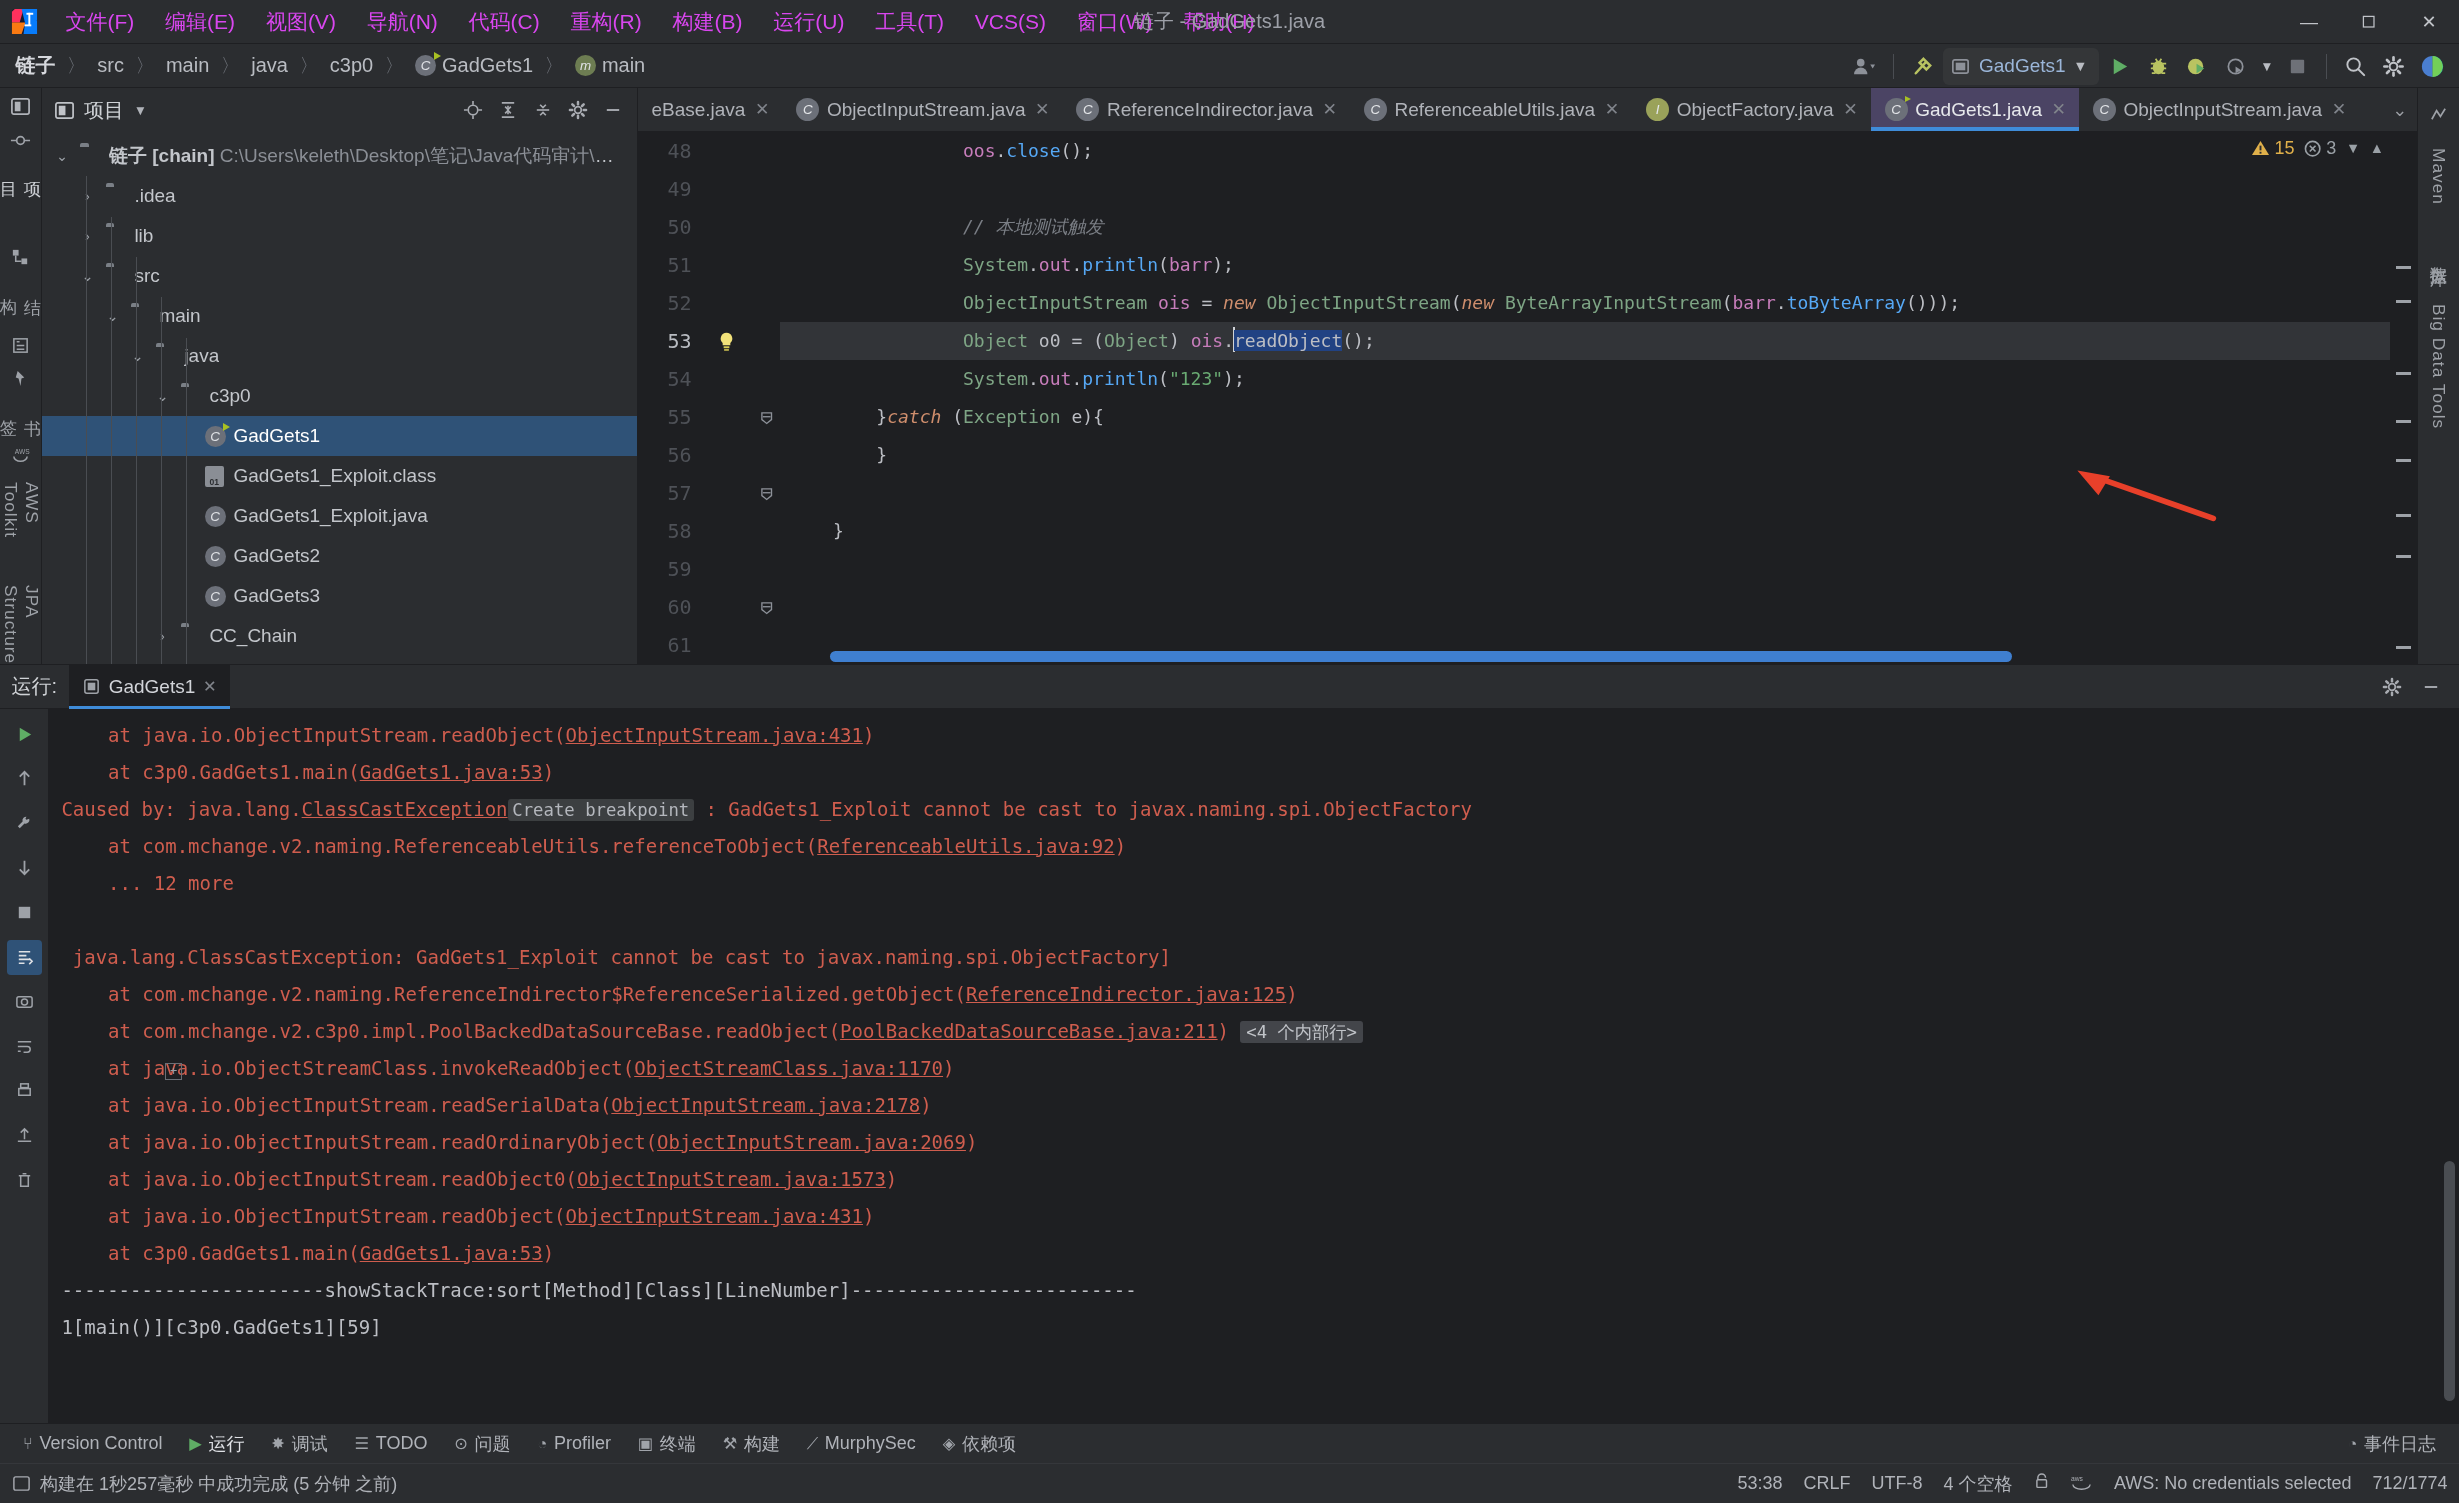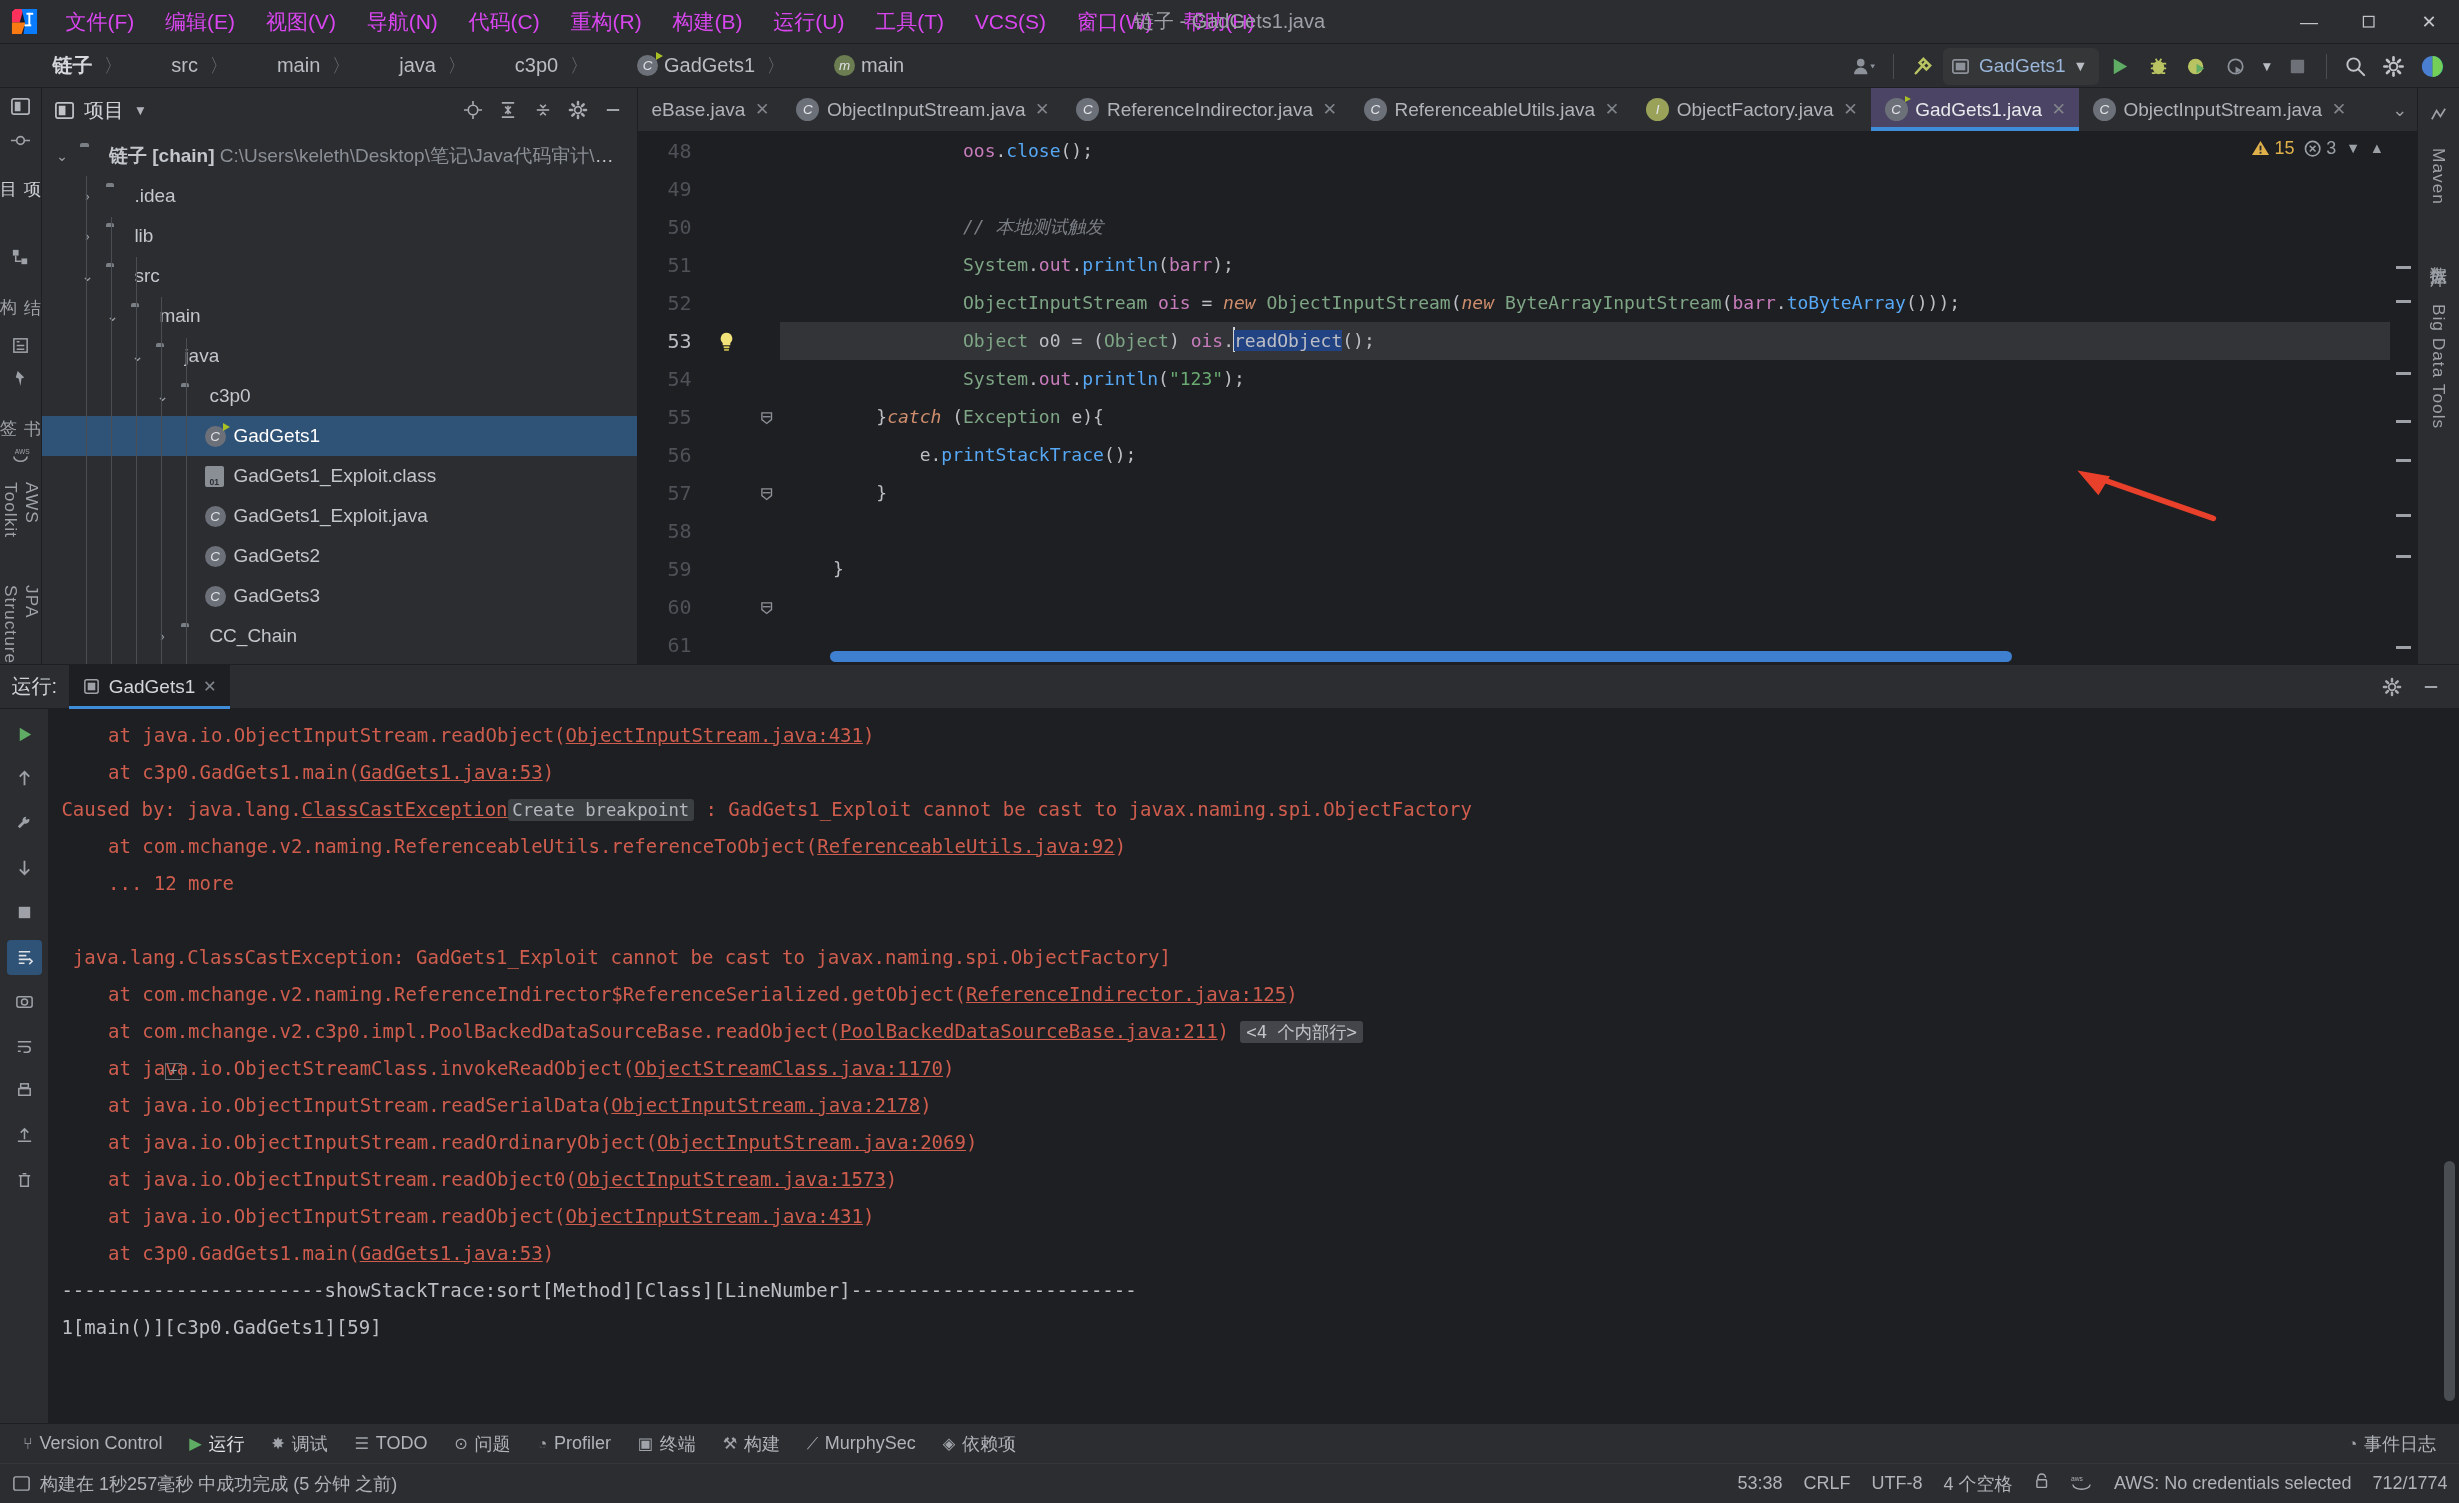--- a/index.html
+++ b/index.html
@@ -31,21 +31,21 @@
   .win-btns{ position:absolute; right:0; top:0; height:44px; display:flex; }
   .win-btn{ width:60px; height:44px; display:flex;align-items:center;justify-content:center;
     color:#c0c3c8; font-size:18px; }
 
   
   .navbar{
     height:44px; background:#2b2d30; display:flex; align-items:center;
     border-bottom:1px solid #1e1f22; flex:none; padding-left:7.7px; position:relative;
   }
   .crumbs{ display:flex; align-items:center; font-size:20px; color:#b9bcc2; gap:1.9px;}
-  .crumb{ padding:2.9px 7.7px; border-radius:3.8px; white-space:nowrap; display:flex; align-items:center; gap:5.8px;margin-left:37px;}
+  .crumb{ padding:2.9px 7.7px; border-radius:3.8px; white-space:nowrap; display:flex; align-items:center; gap:5.8px;}
   .crumb-sep{ color:#6b6f76; font-size:19px; padding:0 1.9px;}
   .crumb.first{ color:#d6d8dd; font-weight:600; }
 
   .toolbar-right{ position:absolute; right:7.7px; top:0; height:44px; display:flex; align-items:center; gap:1.9px;}
   .tb-btn{ width:37px;height:37px; display:flex;align-items:center;justify-content:center; border-radius:4.8px; }
   .tb-sep{ width:1px; height:25px; background:#4a4d52; margin:0 7.7px; }
   .runcfg{
     display:flex;align-items:center;gap:7.7px; background:#343638; border-radius:5.8px;
     padding:4.8px 11.5px 4.8px 7.7px; height:37px; font-size:19px; color:#9bb6d9;
   }
@@ -623,21 +623,20 @@
           </div>
         <div class="code" id="code">
             <div class="cl">&nbsp;&nbsp;&nbsp;&nbsp;&nbsp;&nbsp;&nbsp;&nbsp;&nbsp;&nbsp;&nbsp;&nbsp;&nbsp;&nbsp;&nbsp;&nbsp;<span class="fld">oos</span><span class="id">.</span><span class="meth">close</span><span class="id">();</span></div>
             <div class="cl"></div>
             <div class="cl">&nbsp;&nbsp;&nbsp;&nbsp;&nbsp;&nbsp;&nbsp;&nbsp;&nbsp;&nbsp;&nbsp;&nbsp;&nbsp;&nbsp;&nbsp;&nbsp;<span class="cm">// 本地测试触发</span></div>
             <div class="cl">&nbsp;&nbsp;&nbsp;&nbsp;&nbsp;&nbsp;&nbsp;&nbsp;&nbsp;&nbsp;&nbsp;&nbsp;&nbsp;&nbsp;&nbsp;&nbsp;<span class="t">System</span><span class="id">.</span><span class="fld">out</span><span class="id">.</span><span class="meth">println</span><span class="id">(</span><span class="fld">barr</span><span class="id">);</span></div>
             <div class="cl">&nbsp;&nbsp;&nbsp;&nbsp;&nbsp;&nbsp;&nbsp;&nbsp;&nbsp;&nbsp;&nbsp;&nbsp;&nbsp;&nbsp;&nbsp;&nbsp;<span class="t">ObjectInputStream</span><span class="id"> </span><span class="fld">ois</span><span class="id"> = </span><span class="kw">new</span><span class="id"> </span><span class="t">ObjectInputStream</span><span class="id">(</span><span class="kw">new</span><span class="id"> </span><span class="t">ByteArrayInputStream</span><span class="id">(</span><span class="fld">barr</span><span class="id">.</span><span class="meth">toByteArray</span><span class="id">()));</span></div>
             <div class="cl hl">&nbsp;&nbsp;&nbsp;&nbsp;&nbsp;&nbsp;&nbsp;&nbsp;&nbsp;&nbsp;&nbsp;&nbsp;&nbsp;&nbsp;&nbsp;&nbsp;<span class="t">Object</span><span class="id"> </span><span class="par">o0</span><span class="id"> = (</span><span class="t">Object</span><span class="id">) </span><span class="fld">ois</span><span class="id">.</span><span class="cursor"></span><span class="sel-tok">readObject</span><span class="id">();</span></div>
             <div class="cl">&nbsp;&nbsp;&nbsp;&nbsp;&nbsp;&nbsp;&nbsp;&nbsp;&nbsp;&nbsp;&nbsp;&nbsp;&nbsp;&nbsp;&nbsp;&nbsp;<span class="t">System</span><span class="id">.</span><span class="fld">out</span><span class="id">.</span><span class="meth">println</span><span class="id">(</span><span class="s">"123"</span><span class="id">);</span></div>
             <div class="cl">&nbsp;&nbsp;&nbsp;&nbsp;&nbsp;&nbsp;&nbsp;&nbsp;<span class="id">}</span><span class="kw">catch</span><span class="id"> (</span><span class="t">Exception</span><span class="id"> </span><span class="par">e</span><span class="id">){</span></div>
-            <div class="cl">&nbsp;&nbsp;&nbsp;&nbsp;&nbsp;&nbsp;&nbsp;&nbsp;&nbsp;&nbsp;&nbsp;&nbsp;<span class="par">e</span><span class="id">.</span><span class="meth">printStackTrace</span><span class="id">();</span></div>
             <div class="cl">&nbsp;&nbsp;&nbsp;&nbsp;&nbsp;&nbsp;&nbsp;&nbsp;<span class="id">}</span></div>
             <div class="cl"></div>
             <div class="cl">&nbsp;&nbsp;&nbsp;&nbsp;<span class="id">}</span></div>
             <div class="cl"></div>
           </div>
         <div class="scroll-right">
           <div class="marker" style="top:134px;background:#9ea2a8"></div>
           <div class="marker" style="top:168px;background:#9ea2a8"></div>
           <div class="marker" style="top:240px;background:#9ea2a8"></div>
           <div class="marker" style="top:288px;background:#9ea2a8"></div>

